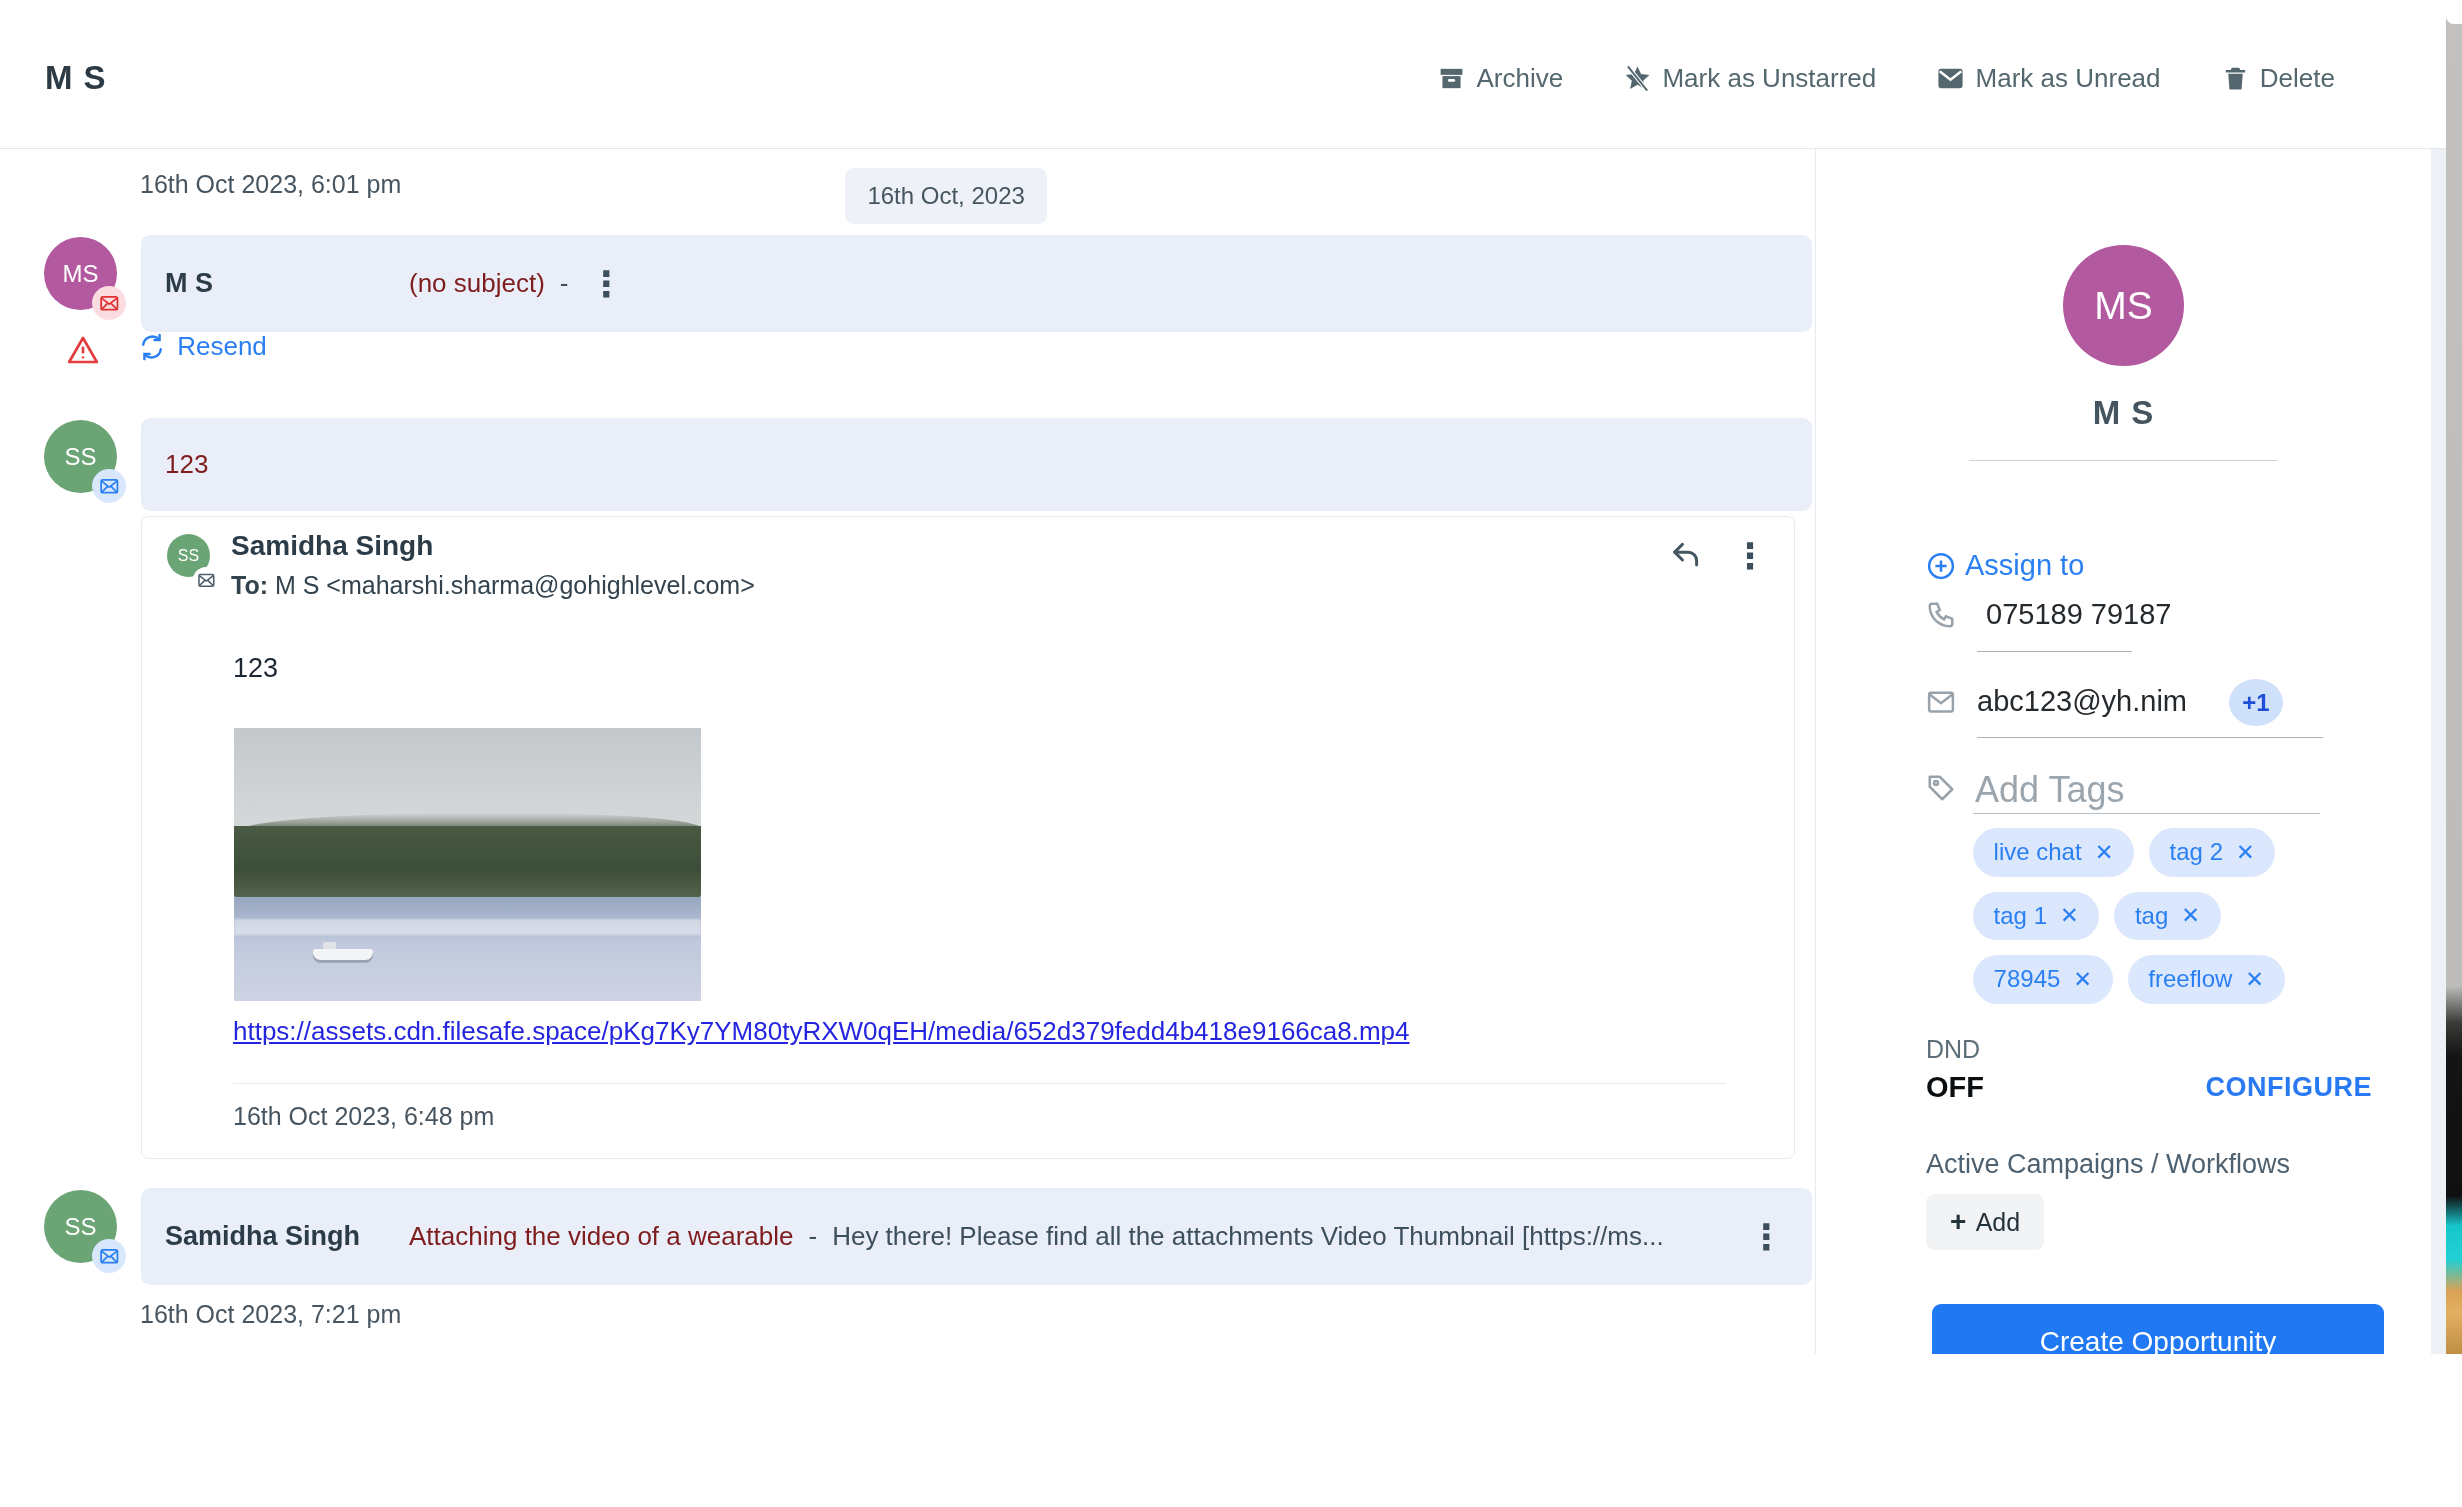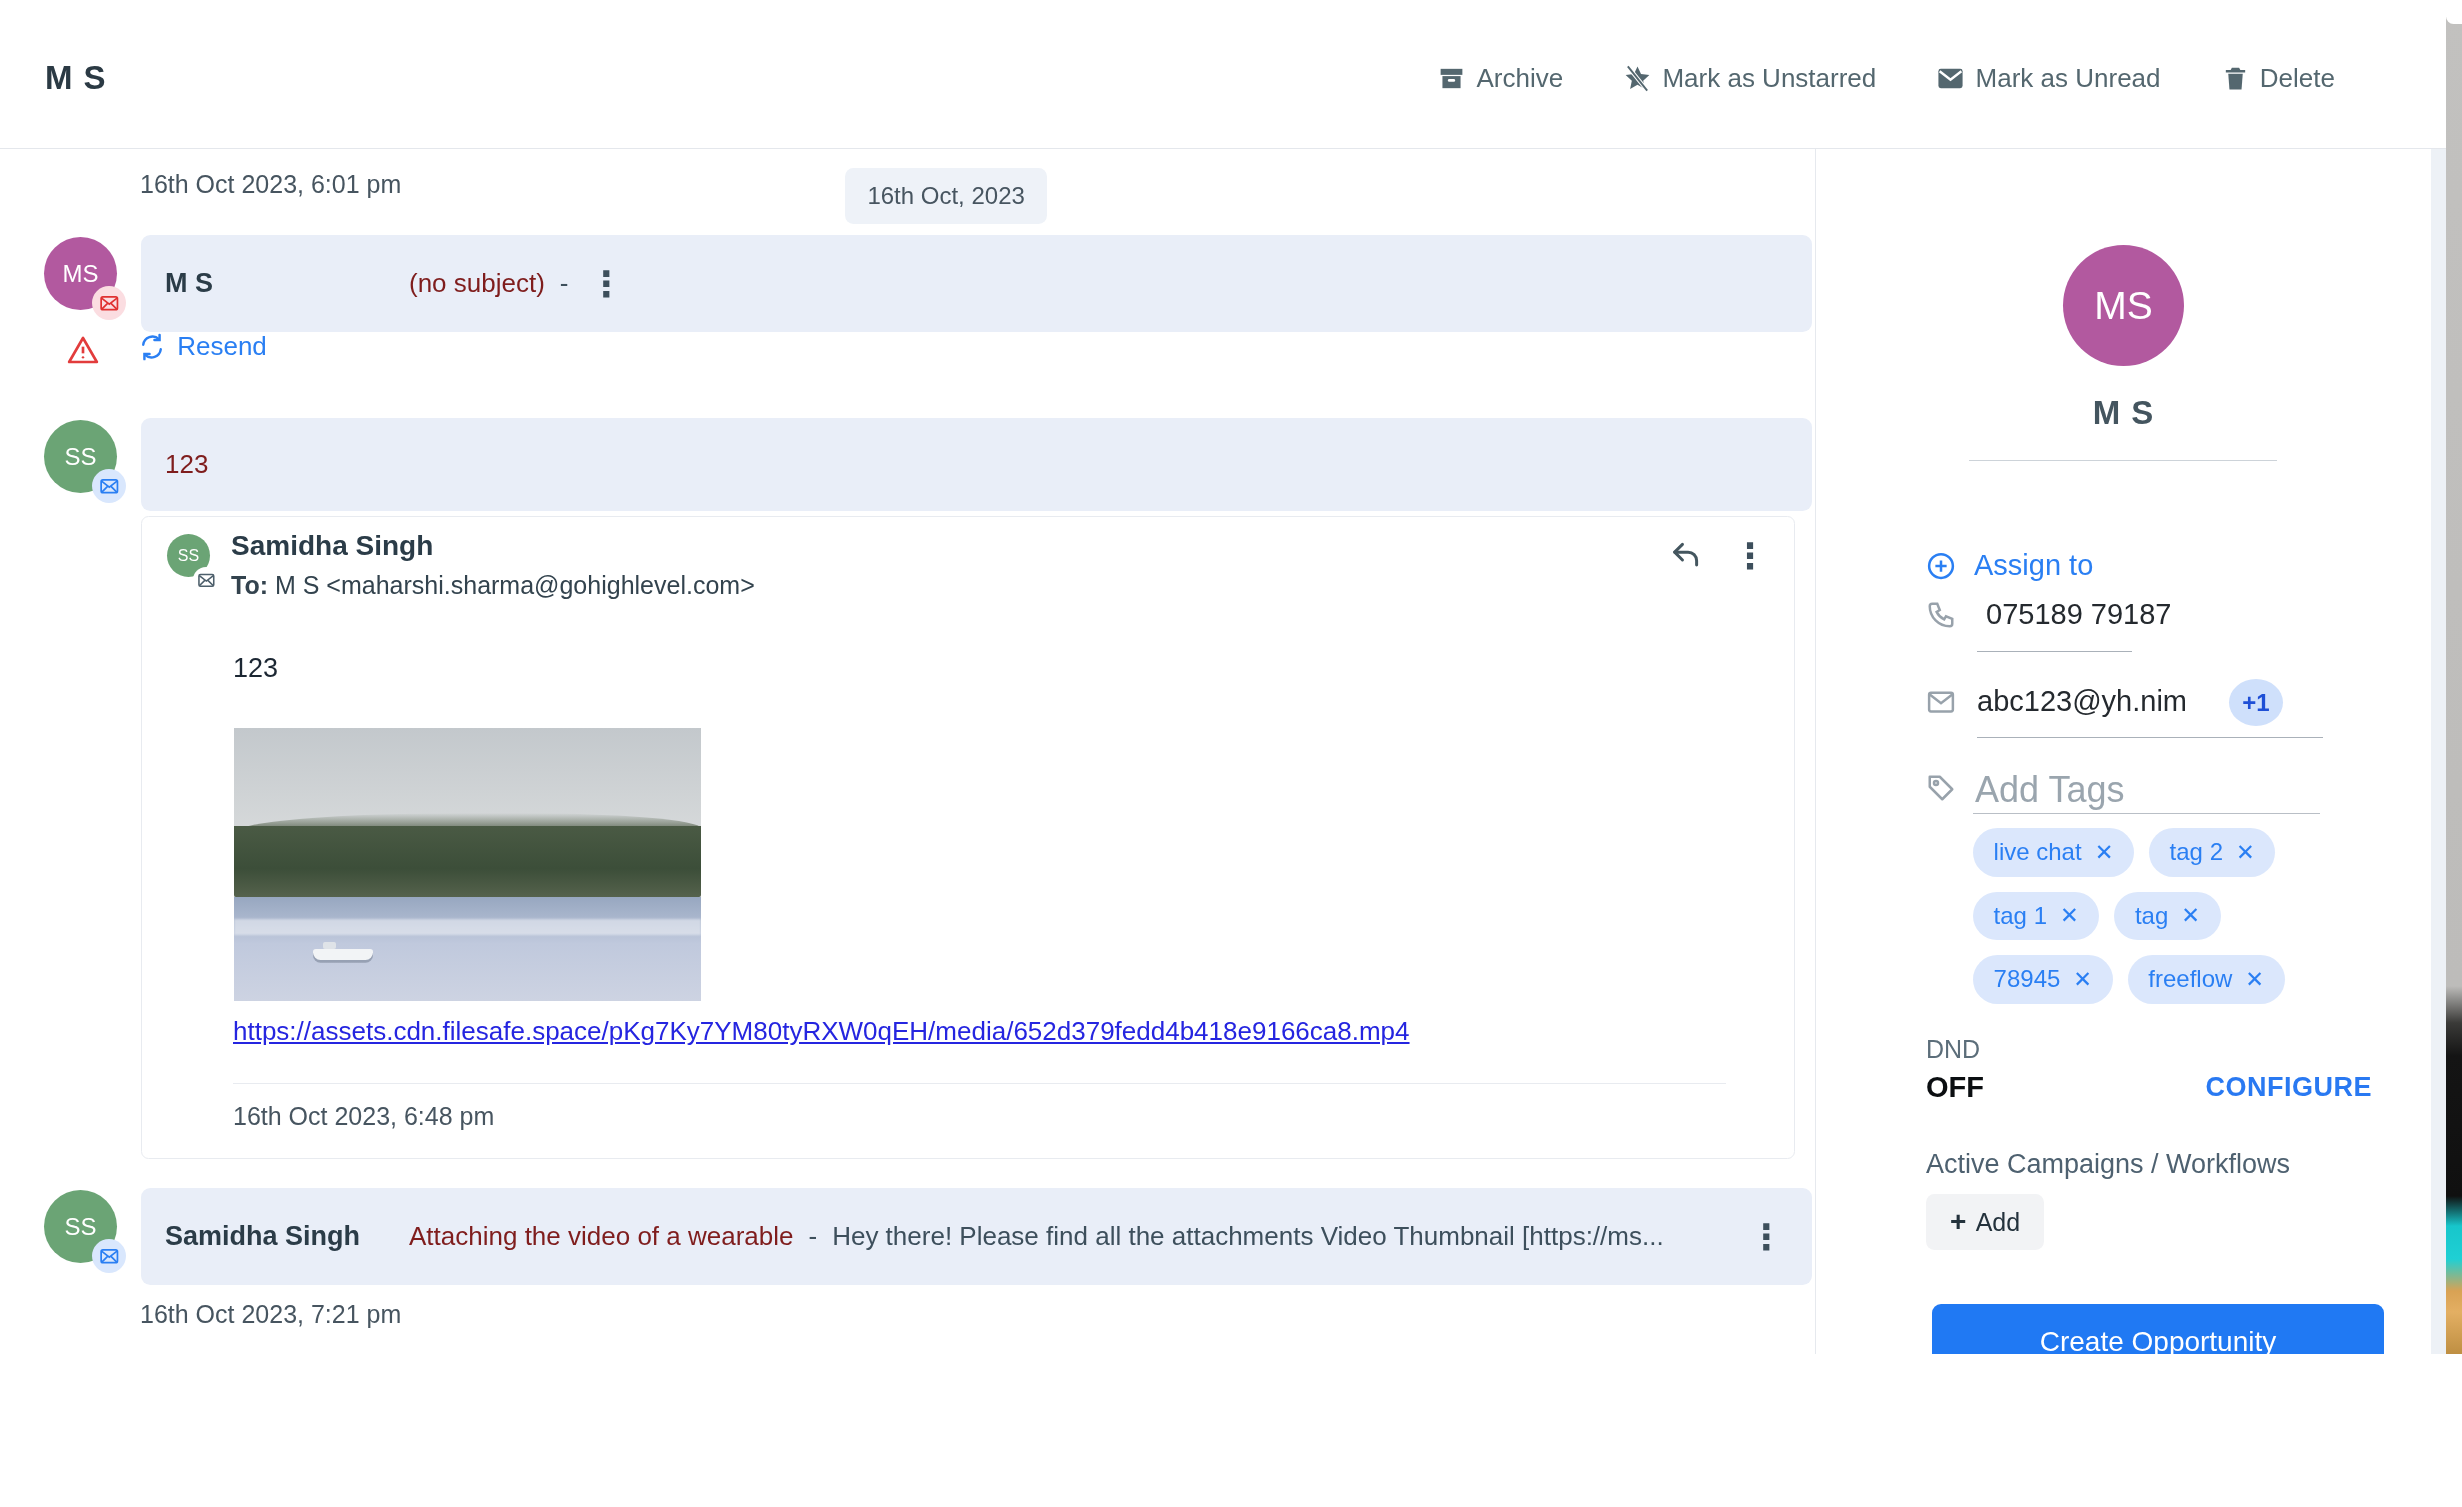--- a/index.html
+++ b/index.html
@@ -93,21 +93,21 @@
   .composer .tab{font-size:28px;color:#4c5f6b;padding:5.6px 3.7px;}
   .composer .expand{margin-left:auto;color:#44565f;}
   .composer .expand svg{width:30px;height:30px;}
 
   
   .sidebar-bg{position:absolute;left:1816px;top:149px;width:615px;height:1358px;background:#fff;}
   .sb-avatar{left:2063px;top:245px;width:121px;height:121px;font-size:39px;}
   .sb-name{position:absolute;left:1816px;top:394px;width:615px;text-align:center;
            font-size:33px;font-weight:bold;color:#44555f;letter-spacing:0.9px;}
   .sb-divider{position:absolute;left:1969px;top:460px;width:308px;height:0.9px;background:#cdd3d9;}
-  .assign{position:absolute;left:1926px;top:549px;display:flex;align-items:center;gap:18px;
+  .assign{position:absolute;left:1926px;top:549px;display:flex;align-items:center;gap:9px;
           color:var(--accent_blue,#2a7ff3);font-size:29px;}
   .assign svg{width:30px;height:30px;}
   .sb-icon{position:absolute;width:30px;height:30px;color:#98a2ab;}
   .sb-value{position:absolute;font-size:29px;color:#24292e;cursor:text;}
   .sb-underline{position:absolute;height:0.9px;background:#aab1b9;}
   .plus-badge{position:absolute;left:2229px;top:679px;width:54px;height:47px;border-radius:50%;
               background:#cfe0fb;color:#1e4fd6;font-weight:bold;font-size:24px;
               display:flex;align-items:center;justify-content:center;cursor:pointer;}
   .tags-input{position:absolute;left:1973px;top:767px;width:347px;height:47px;box-sizing:border-box;
               border:none;border-bottom:0.9px solid #b9bfc6;background:transparent;outline:none;

